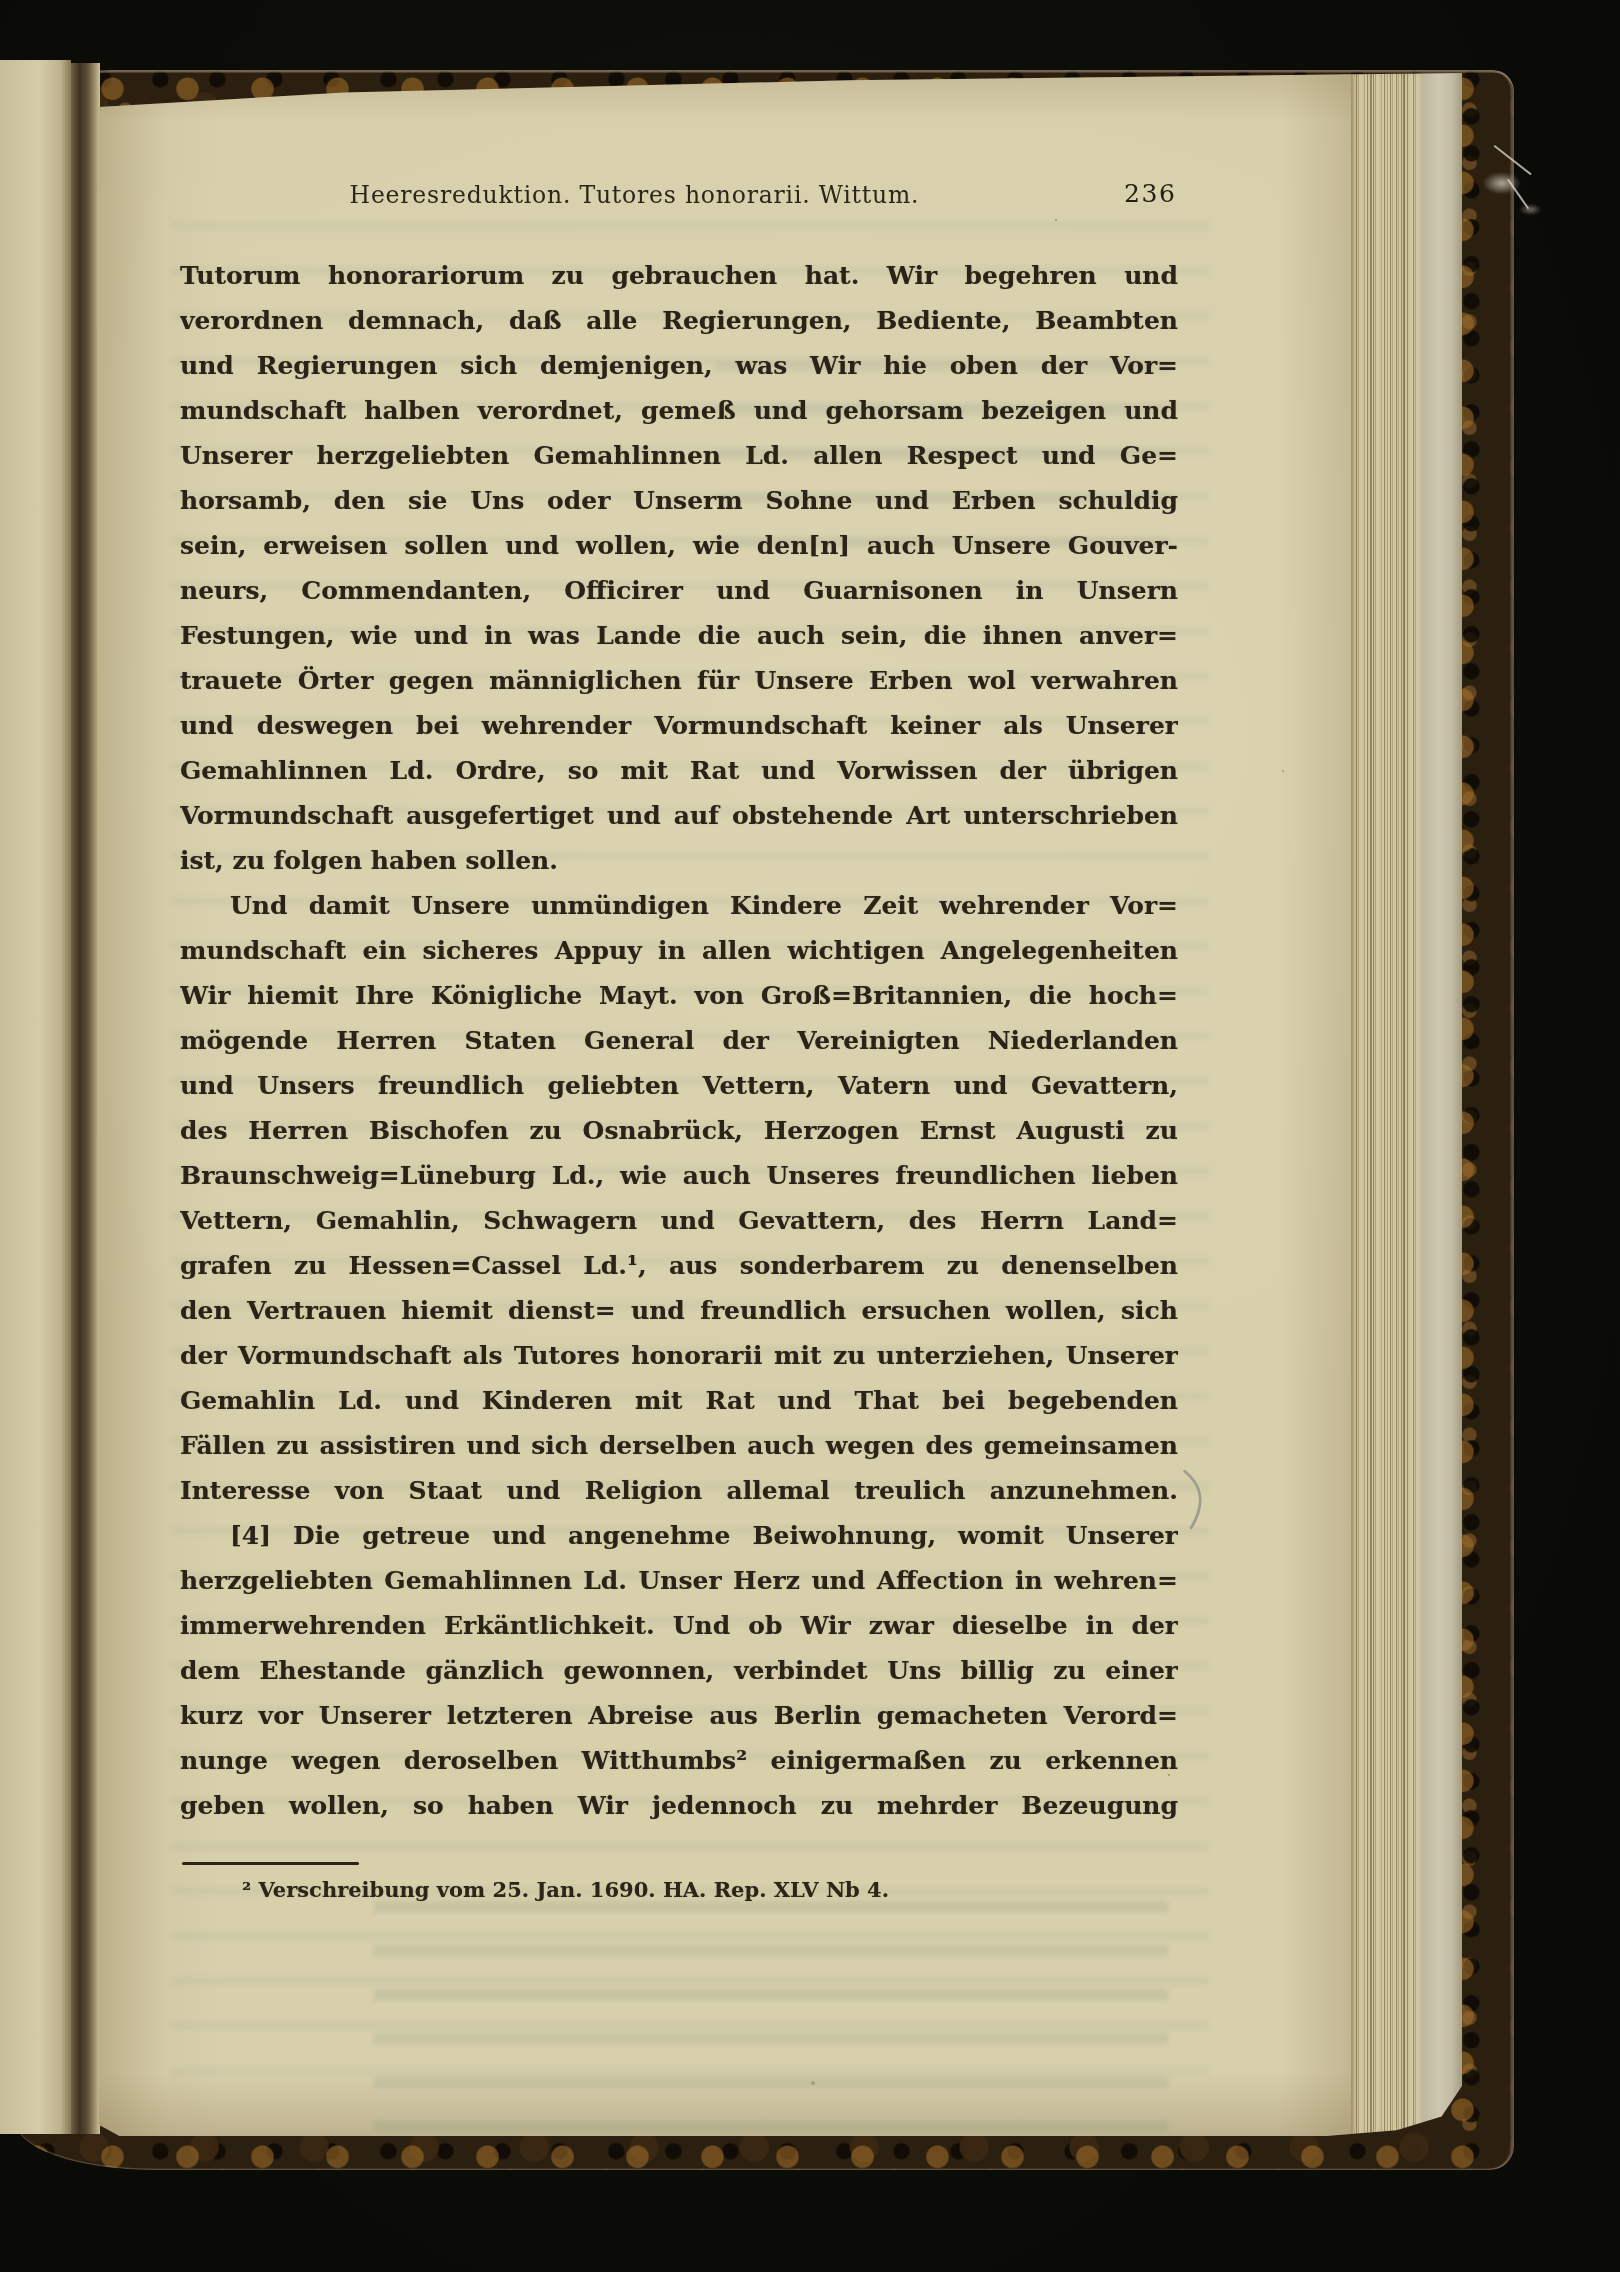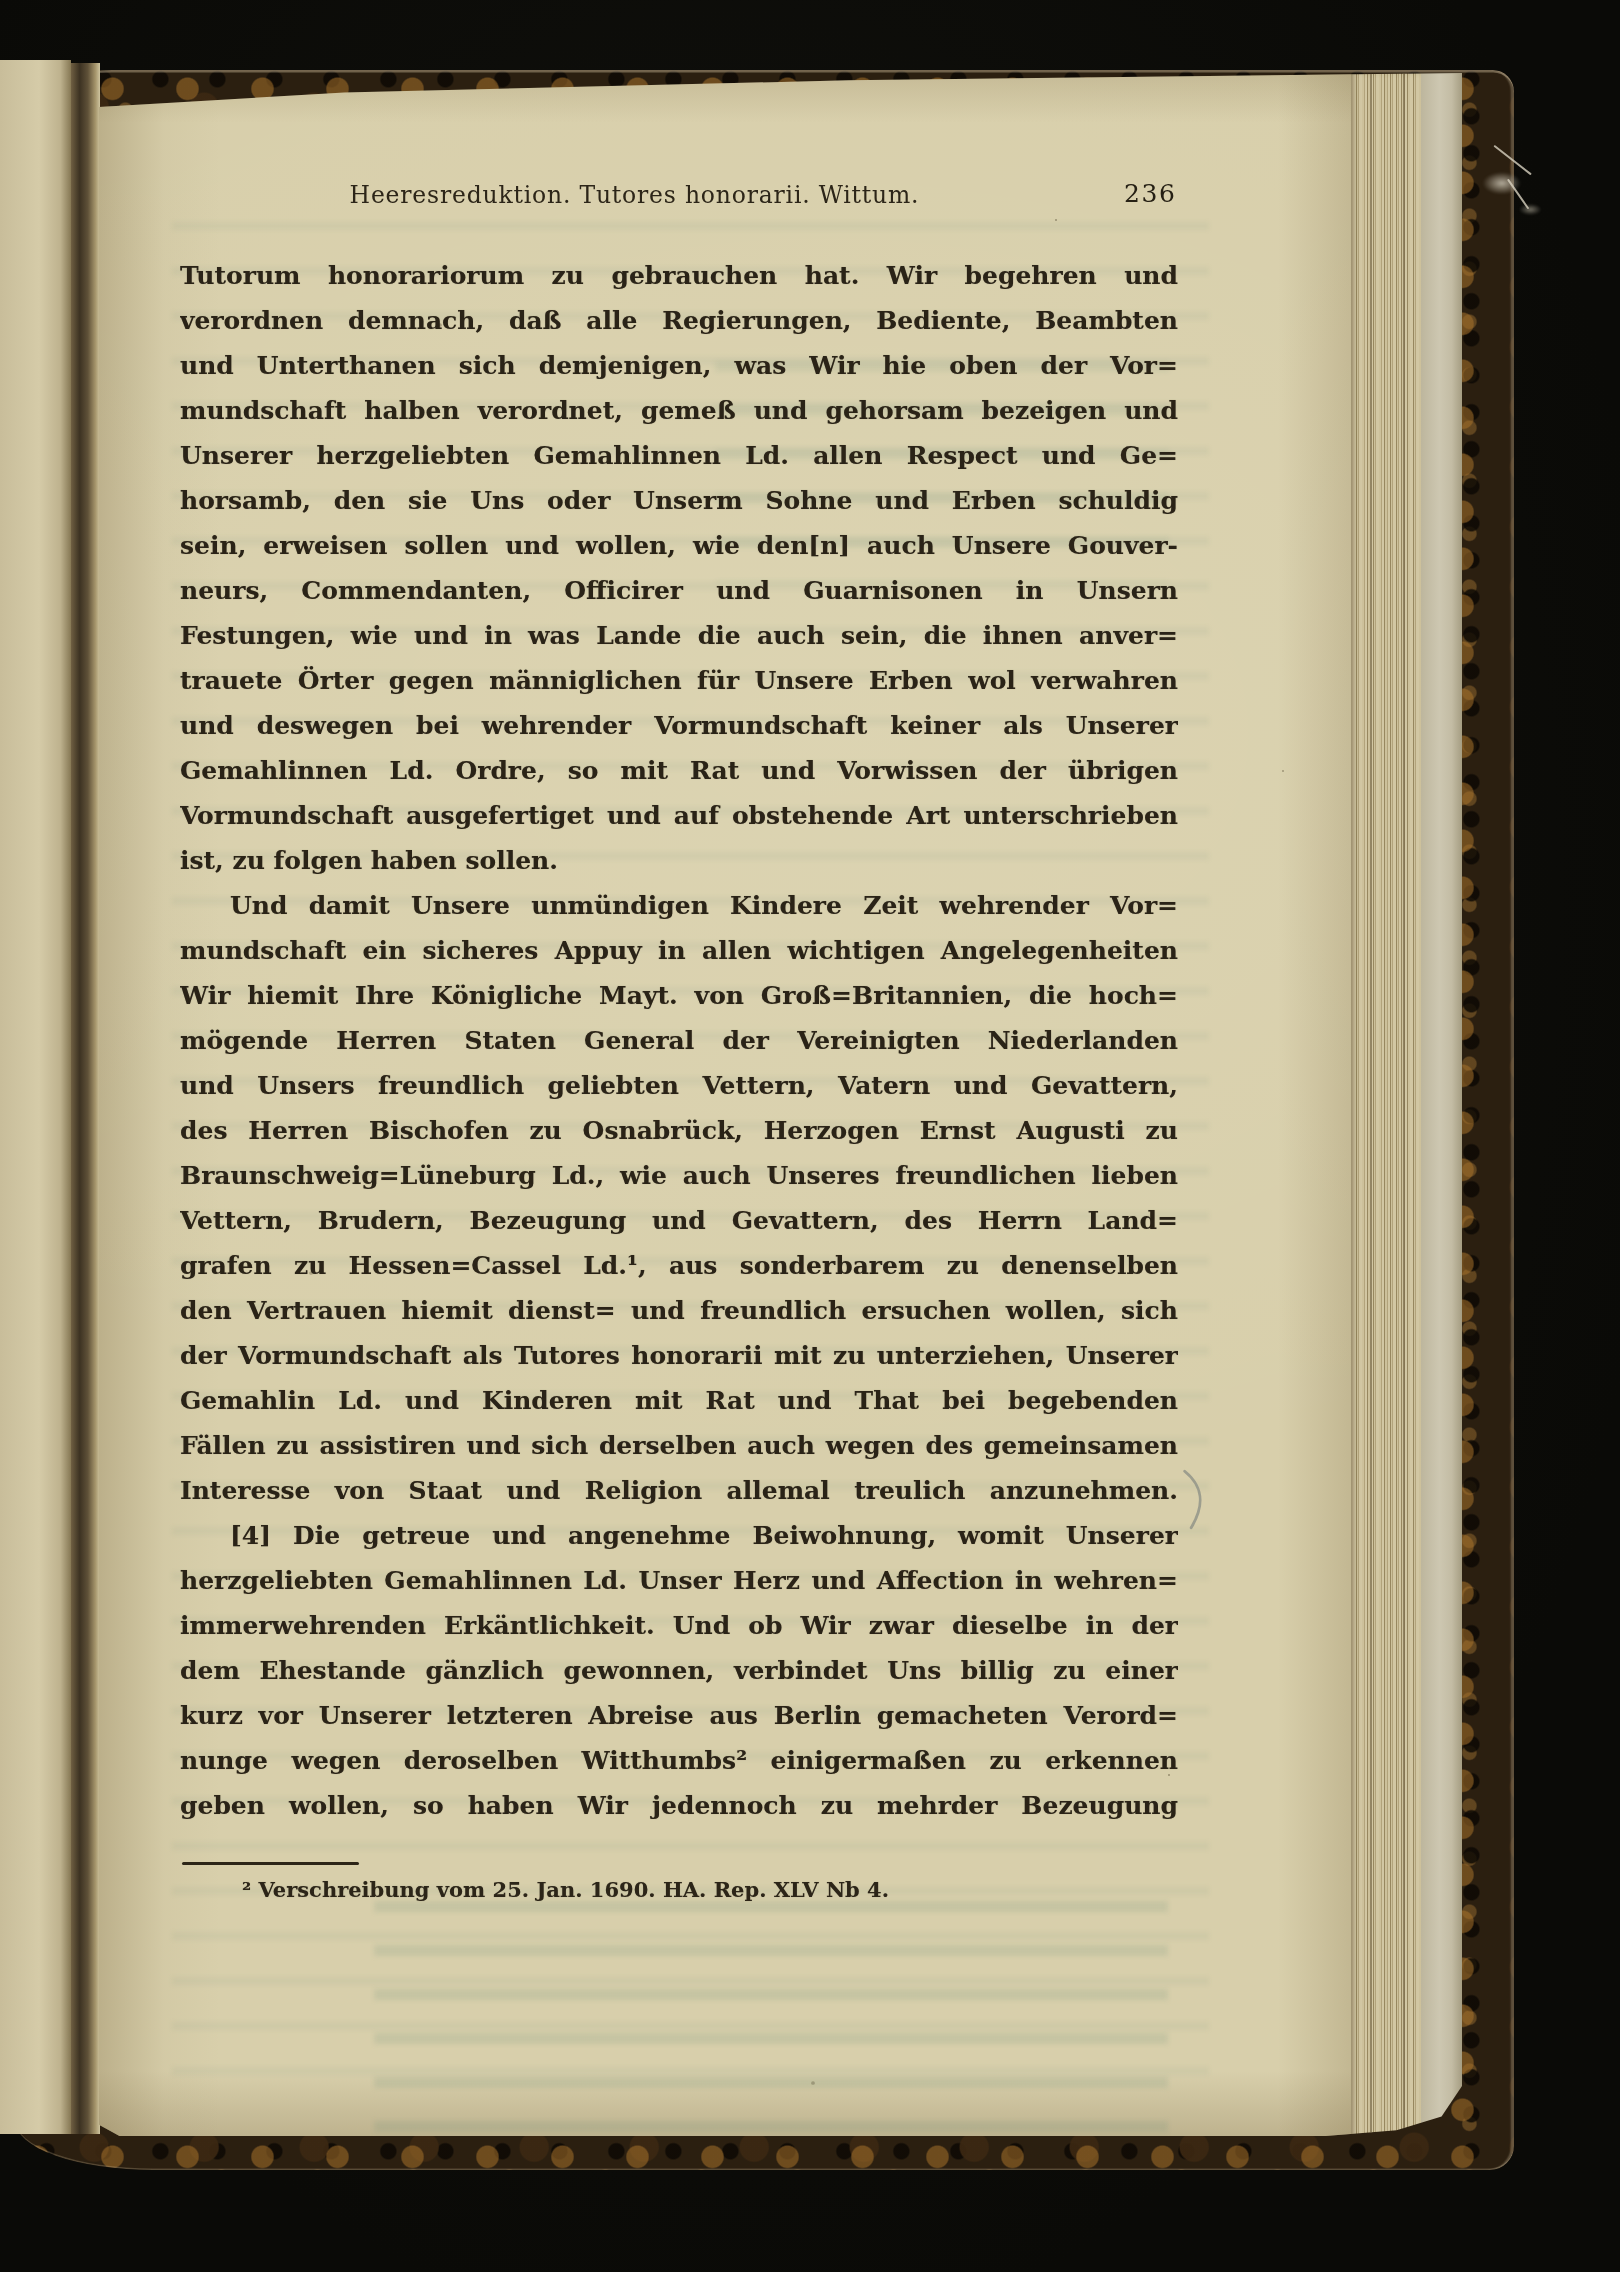--- a/index.html
+++ b/index.html
@@ -113,40 +113,40 @@
     <div class="specks"></div>
 
     <div class="page-header">
       <div class="title">Heeresreduktion.  Tutores honorarii.  Wittum.</div>
       <div class="pageno">236</div>
     </div>
 
     <div class="body-text" id="body-lines">
         <div class="line">Tutorum honorariorum zu gebrauchen hat.  Wir begehren und</div>
         <div class="line">verordnen demnach, daß alle Regierungen, Bediente, Beambten</div>
-        <div class="line">und Unterthanen sich demjenigen, was Wir hie oben der Vor=</div>
+        <div class="line">und Regierungen sich demjenigen, was Wir hie oben der Vor=</div>
         <div class="line">mundschaft halben verordnet, gemeß und gehorsam bezeigen und</div>
         <div class="line">Unserer herzgeliebten Gemahlinnen Ld. allen Respect und Ge=</div>
         <div class="line">horsamb, den sie Uns oder Unserm Sohne und Erben schuldig</div>
         <div class="line">sein, erweisen sollen und wollen, wie den[n] auch Unsere Gouver-</div>
         <div class="line">neurs, Commendanten, Officirer und Guarnisonen in Unsern</div>
         <div class="line">Festungen, wie und in was Lande die auch sein, die ihnen anver=</div>
         <div class="line">trauete Örter gegen männiglichen für Unsere Erben wol verwahren</div>
         <div class="line">und deswegen bei wehrender Vormundschaft keiner als Unserer</div>
         <div class="line">Gemahlinnen Ld. Ordre, so mit Rat und Vorwissen der übrigen</div>
         <div class="line">Vormundschaft ausgefertiget und auf obstehende Art unterschrieben</div>
         <div class="line no-justify">ist, zu folgen haben sollen.</div>
         <div class="line indent">Und damit Unsere unmündigen Kindere Zeit wehrender Vor=</div>
         <div class="line">mundschaft ein sicheres Appuy in allen wichtigen Angelegenheiten</div>
         <div class="line">Wir hiemit Ihre Königliche Mayt. von Groß=Britannien, die hoch=</div>
         <div class="line">mögende Herren Staten General der Vereinigten Niederlanden</div>
         <div class="line">und Unsers freundlich geliebten Vettern, Vatern und Gevattern,</div>
         <div class="line">des Herren Bischofen zu Osnabrück, Herzogen Ernst Augusti zu</div>
         <div class="line">Braunschweig=Lüneburg Ld., wie auch Unseres freundlichen lieben</div>
-        <div class="line">Vettern, Brudern, Bezeugung und Gevattern, des Herrn Land=</div>
+        <div class="line">Vettern, Gemahlin, Schwagern und Gevattern, des Herrn Land=</div>
         <div class="line">grafen zu Hessen=Cassel Ld.¹, aus sonderbarem zu denenselben tragen=</div>
         <div class="line">den Vertrauen hiemit dienst= und freundlich ersuchen wollen, sich</div>
         <div class="line">der Vormundschaft als Tutores honorarii mit zu unterziehen, Unserer</div>
         <div class="line">Gemahlin Ld. und Kinderen mit Rat und That bei begebenden</div>
         <div class="line">Fällen zu assistiren und sich derselben auch wegen des gemeinsamen</div>
         <div class="line">Interesse von Staat und Religion allemal treulich anzunehmen.</div>
         <div class="line indent">[4] Die getreue und angenehme Beiwohnung, womit Unserer</div>
         <div class="line">herzgeliebten Gemahlinnen Ld. Unser Herz und Affection in wehren=</div>
         <div class="line">immerwehrenden Erkäntlichkeit.  Und ob Wir zwar dieselbe in der</div>
         <div class="line">dem Ehestande gänzlich gewonnen, verbindet Uns billig zu einer</div>

